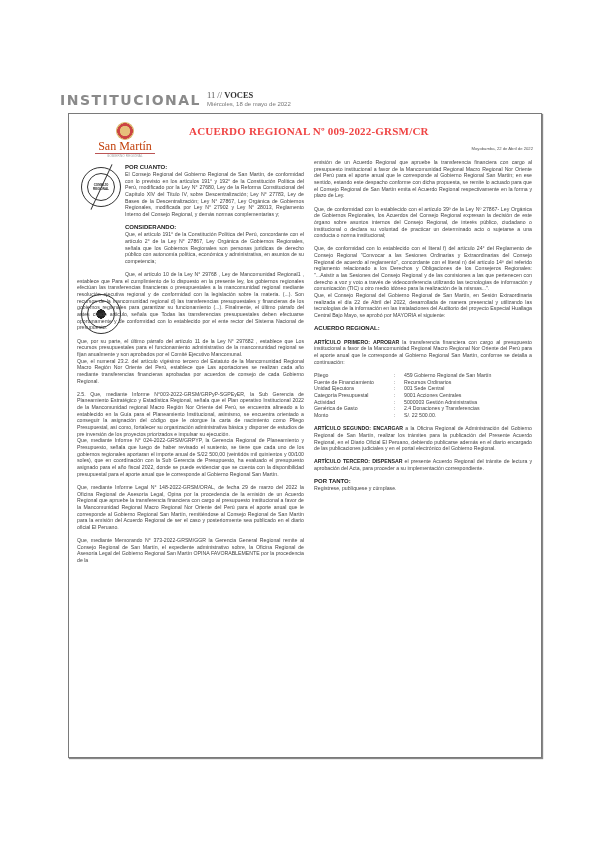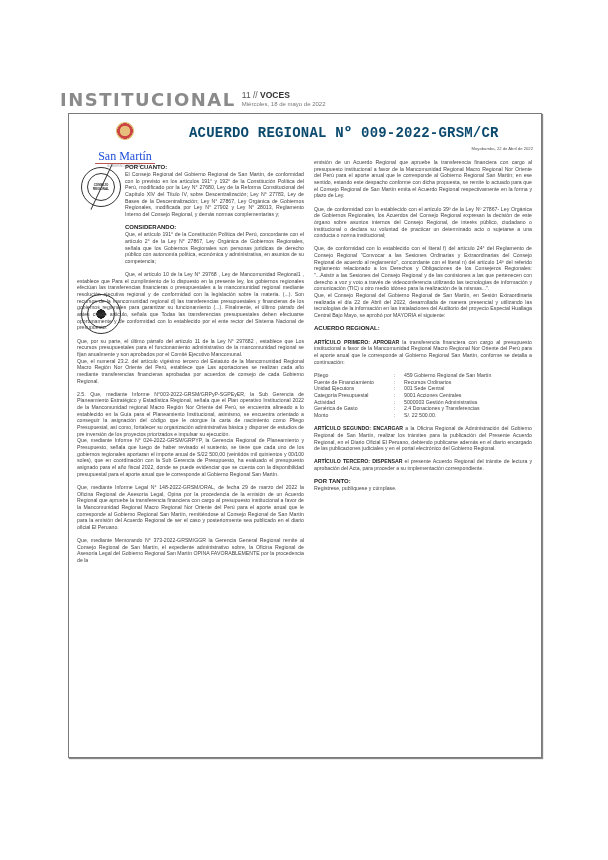--- a/index.html
+++ b/index.html
@@ -1,28 +1,28 @@
 <!DOCTYPE html>
 <html><head>
 <meta charset="utf-8">
 <style>
   html, body { margin: 0; padding: 0; background: #ffffff; }
   body { width: 608px; height: 860px; position: relative; overflow: hidden; font-family: "Liberation Sans", sans-serif; color: #333; }
   .header { position: absolute; left: 60px; top: 88px; display: flex; align-items: flex-end; }
-  .section-title { font-family: "DejaVu Sans", sans-serif; font-weight: bold; font-size: 18px; letter-spacing: 1.5px; color: #8a8a8a; line-height: 20px; }
+  .section-title { font-family: "DejaVu Sans", sans-serif; font-weight: bold; font-size: 14px; letter-spacing: 1.5px; color: #8a8a8a; line-height: 20px; }
   .issue { margin-left: 6px; line-height: 9px; padding-bottom: 1px; }
-  .issue .num { font-family: Liberation Sans, sans-serif; font-size: 8.5px; color: #555; text-align: center; }
+  .issue .num { font-family: Liberation Serif, serif; font-size: 8.5px; color: #555; text-align: center; }
   .issue .num b { font-weight: bold; color: #333; }
   .issue .date { font-family: "Liberation Sans", sans-serif; font-size: 6px; color: #777; display: block; }
   .frame { position: absolute; left: 68px; top: 113px; width: 472px; height: 643px; border: 1.5px solid #7a7a7a; box-shadow: 1px 1px 1px #888; background: #fff; }
   .logo { position: absolute; left: 26px; top: 8px; width: 60px; text-align: center; }
   .logo .crest { width: 18px; height: 18px; margin: 0 auto; border-radius: 50%; background: radial-gradient(circle, #e6c07a 0 40%, #c44 41% 60%, #d9b36a 61%); }
-  .logo .name { font-family: "Liberation Serif", serif; font-size: 12px; color: #1d4ed8; border-bottom: 1px solid #b55; line-height: 13px; margin-top: 10px; }
+  .logo .name { font-family: "Liberation Serif", serif; font-size: 12px; color: #c2410c; border-bottom: 1px solid #b55; line-height: 13px; }
   .logo .sub { font-size: 3px; color: #999; letter-spacing: 0.2px; }
-  .doc-title { position: absolute; left: 120px; top: 11px; font-family: Liberation Mono, monospace; font-weight: bold; font-size: 14px; color: #0c4a6e; letter-spacing: 0.2px; }
+  .doc-title { position: absolute; left: 120px; top: 11px; font-family: Liberation Serif, serif; font-weight: bold; font-size: 11px; color: #ef4444; letter-spacing: 0.2px; }
   .place-date { position: absolute; right: 8px; top: 32px; font-size: 4.2px; color: #555; }
   .col { position: absolute; font-size: 5.2px; line-height: 6.65px; color: #444; text-align: justify; }
   .col p { margin: 0 0 6.6px 0; }
   .col p.tight { margin-bottom: 0; }
   .col h4 { font-size: 6px; margin: 0; font-weight: bold; color: #222; line-height: 7px; }
   .col1 { left: 8px; top: 50px; width: 227px; }
   .col1 .indent { margin-left: 48px; }
   .col2 { left: 245px; top: 45px; width: 218px; }
   .strong { font-weight: bold; color: #222; }
   .seal { position: absolute; border-radius: 50%; border: 1.5px solid #333; background: #fff; display: flex; align-items: center; justify-content: center; }

